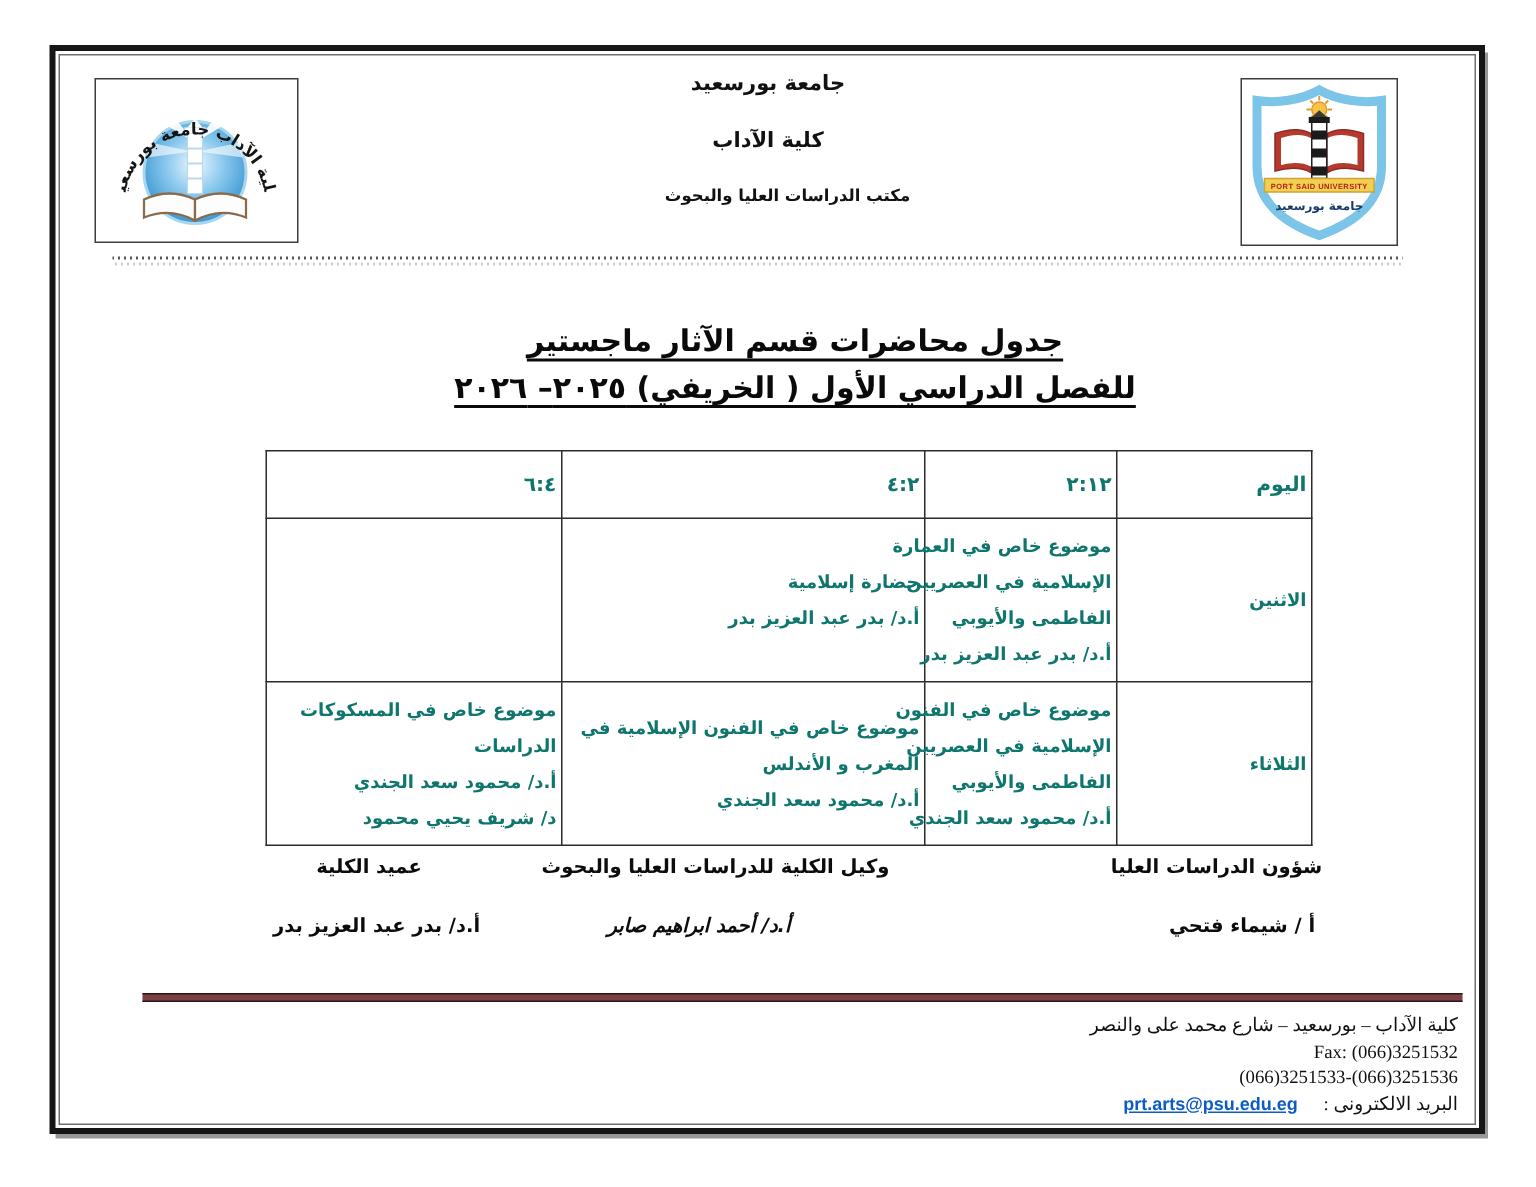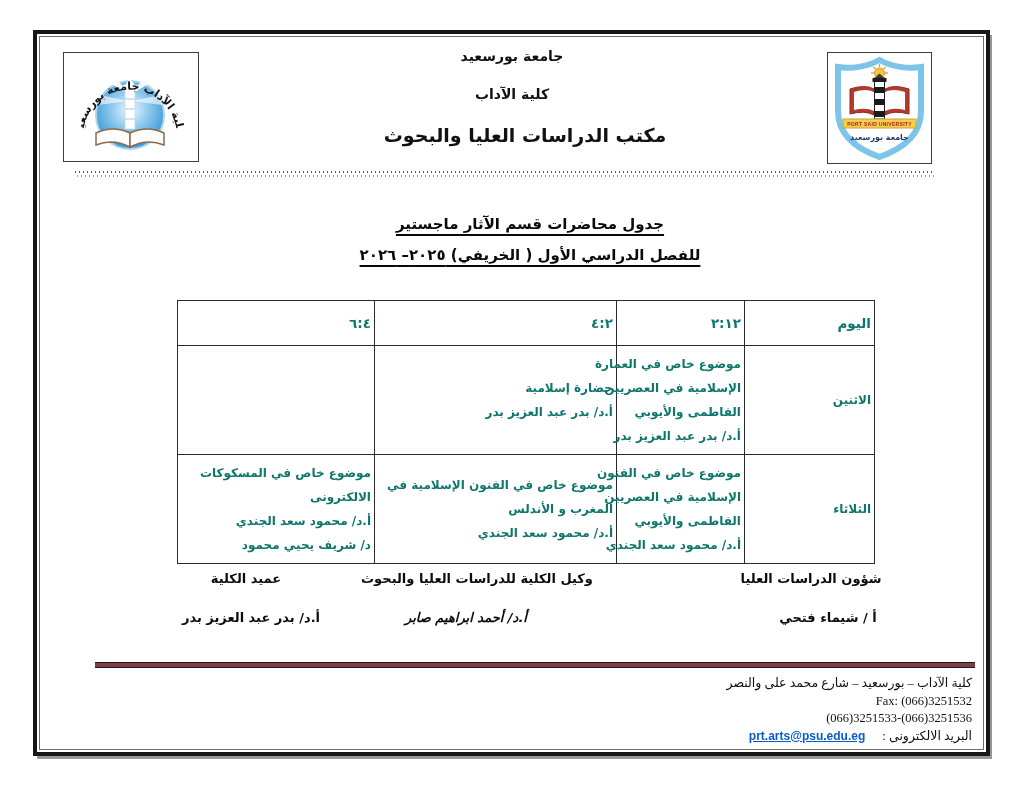--- a/index.html
+++ b/index.html
@@ -17,42 +17,42 @@
     box-shadow:3px 4px 0 -1px #979797;
   }
   .frame-inner{
     position:absolute;inset:2px;border:1px solid #6f6f6f;
   }
 
   
   .hdr-line{left:0;right:0;text-align:center;font-weight:700;color:#111;}
   .hdr-1{top:48px;font-size:14px;}
   .hdr-2{top:86px;font-size:14px;}
-  .hdr-3{top:124px;font-size:19px;padding-left:26px;}
+  .hdr-3{top:124px;font-size:11px;padding-left:26px;}
 
   .logo-box{border:1px solid #3c3c3c;background:#fff;}
   .logo-left{left:63px;top:52px;width:134px;height:108px;}
   .logo-right{left:827px;top:52px;width:103px;height:110px;}
   .logo-box svg{display:block;width:100%;height:100%;}
 
   
   .dotsep{
     left:75px;top:171px;width:860px;height:7px;
     background-image:
       repeating-linear-gradient(90deg,#565656 0 1px,transparent 1px 4px),
       repeating-linear-gradient(90deg,#9b9b9b 0 1px,transparent 1px 4px);
     background-size:100% 2px,100% 2px;
     background-position:0 0,2px 4px;
     background-repeat:repeat-x;
   }
 
   
   .title-line{
     left:530px;transform:translateX(-50%);white-space:nowrap;
-    font-weight:700;font-size:15px;color:#0a0a0a;
+    font-weight:700;font-size:20px;color:#0a0a0a;
     text-decoration:underline;text-underline-offset:5px;
     text-decoration-thickness:1.5px;
   }
   .title-1{top:215px;}
   .title-2{top:246px;text-align:center;}
 
   
   table.sched{
     position:absolute;left:177px;top:300px;width:697px;
     border-collapse:collapse;table-layout:fixed;direction:rtl;
@@ -219,21 +219,21 @@
       <div class="cl">الفاطمى والأيوبي</div>
       <div class="cl">أ.د/ محمود سعد الجندي</div>
     </td>
     <td>
       <div class="cl">موضوع خاص في الفنون الإسلامية في</div>
       <div class="cl">المغرب و الأندلس</div>
       <div class="cl">أ.د/ محمود سعد الجندي</div>
     </td>
     <td>
       <div class="cl">موضوع خاص في المسكوكات</div>
-      <div class="cl">الالكترونى</div>
+      <div class="cl">الدراسات</div>
       <div class="cl">أ.د/ محمود سعد الجندي</div>
       <div class="cl">د/ شريف يحيي محمود</div>
     </td>
   </tr>
   </tbody>
 </table>
 
 <div class="abs sig sig-t sig-pos-r">شؤون الدراسات العليا</div>
 <div class="abs sig sig-t sig-pos-c">وكيل الكلية للدراسات العليا والبحوث</div>
 <div class="abs sig sig-t sig-pos-l">عميد الكلية</div>

